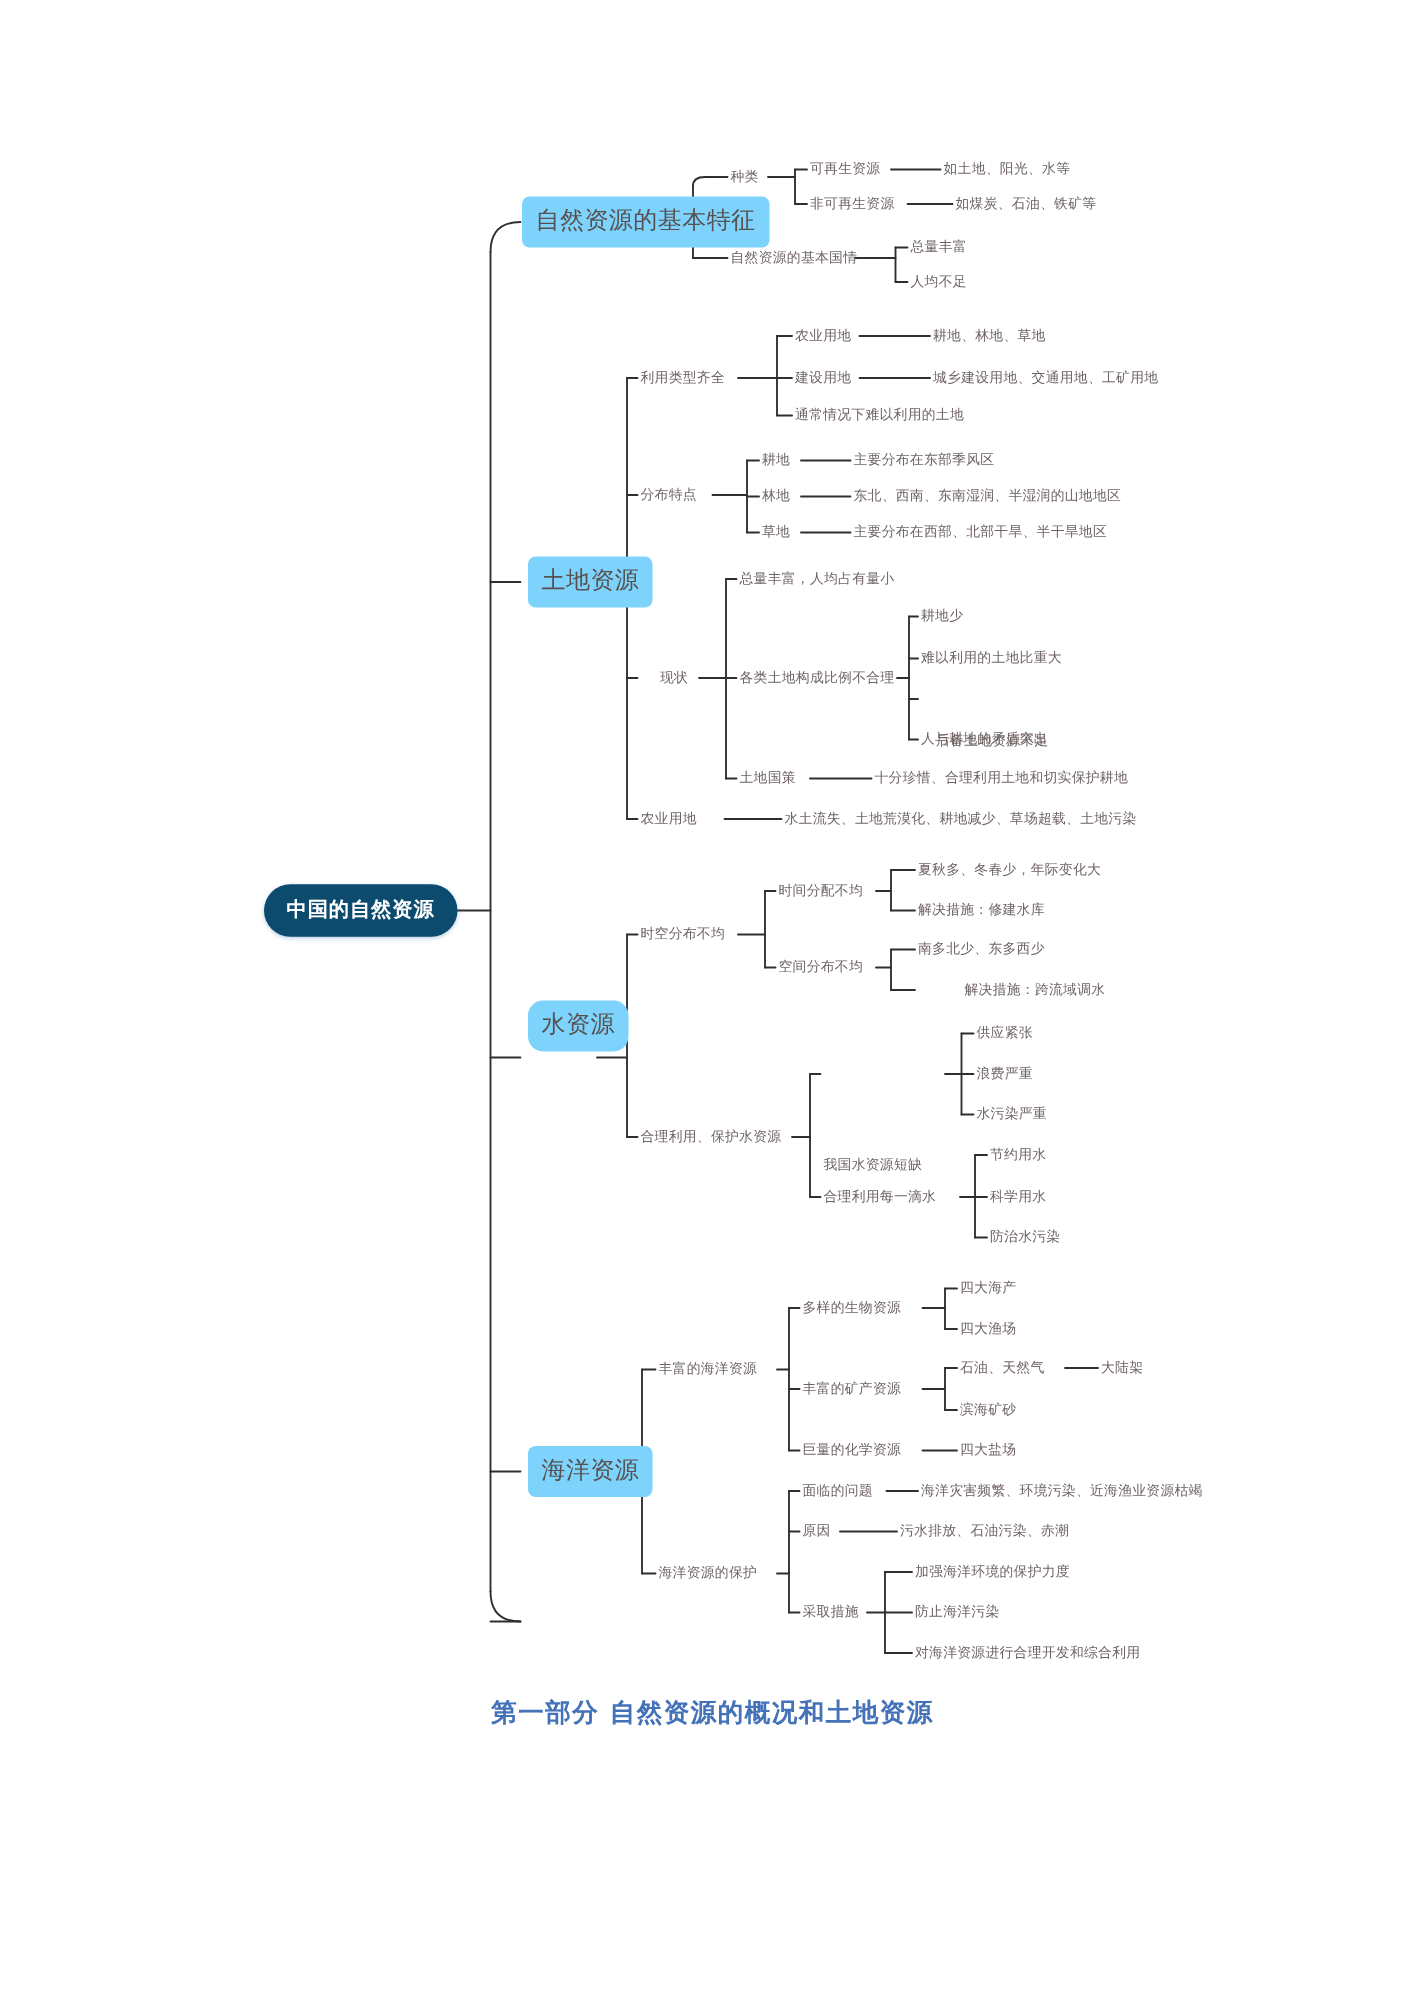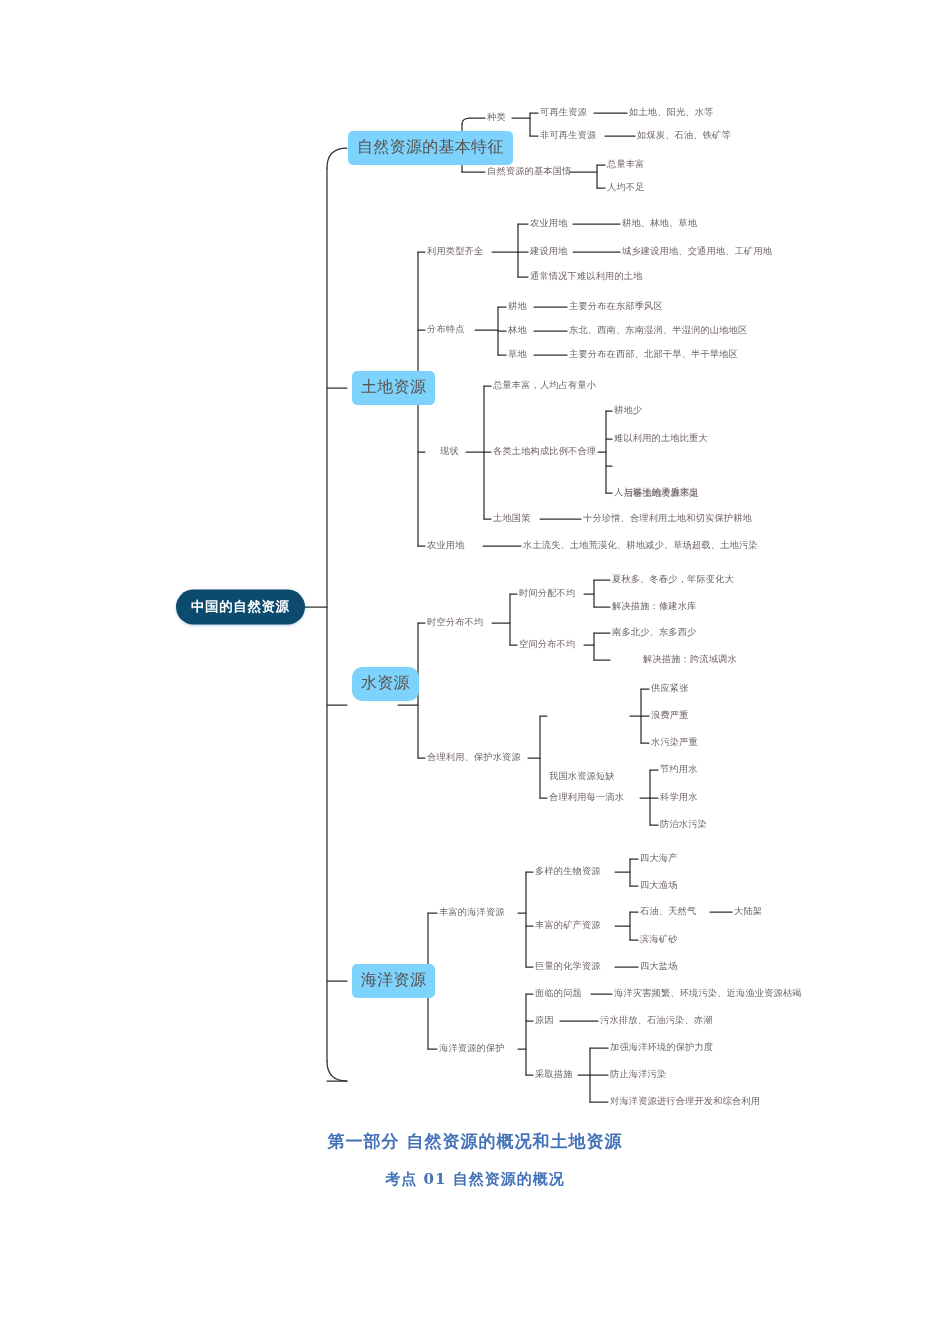--- a/index.html
+++ b/index.html
@@ -280,14 +280,13 @@
       <div class="node" style="left: 600px; top: 1021px;">污水排放、石油污染、赤潮</div>
       <div class="node" style="left: 535px; top: 1075px;">采取措施</div>
       <div class="node" style="left: 610px; top: 1048px;">加强海洋环境的保护力度</div>
       <div class="node" style="left: 610px; top: 1075px;">防止海洋污染</div>
       <div class="node" style="left: 610px; top: 1102px;">对海洋资源进行合理开发和综合利用</div>
     </div>
 </div>
 
 <div class="headings">
   <div class="h-part">第一部分  自然资源的概况和土地资源</div>
-  <div class="h-point">考点 01 自然资源的概况</div>
 </div>
 
 </body></html>

